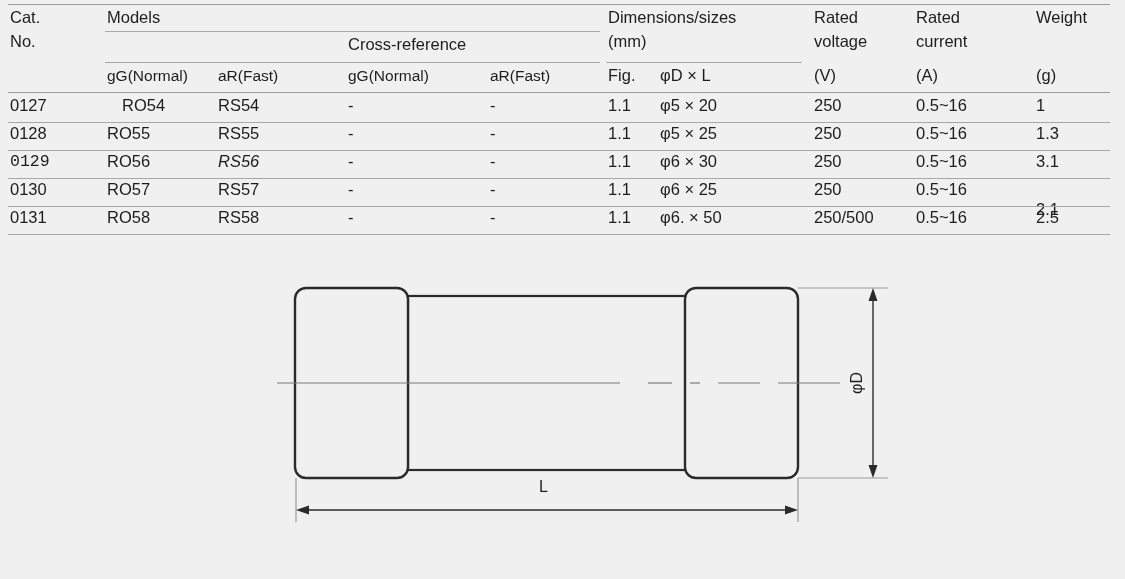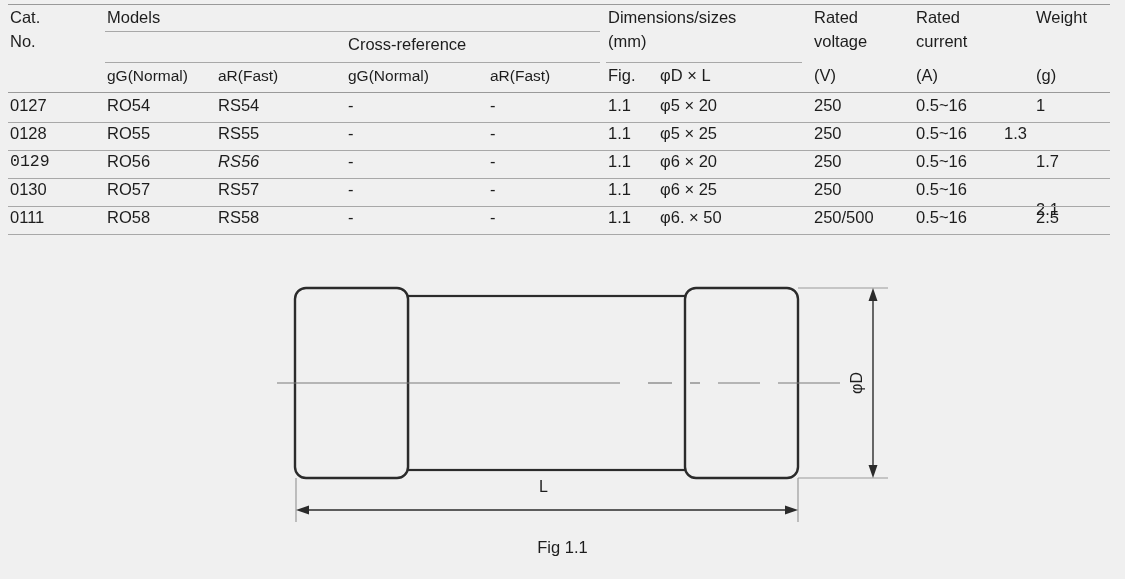--- a/index.html
+++ b/index.html
@@ -102,64 +102,64 @@
   <div class="cell" style="left:916px; top:32px;">current</div>
   <div class="cell" style="left:916px; top:66px;">(A)</div>
 
   <div class="cell" style="left:1036px; top:8px;">Weight</div>
   <div class="cell" style="left:1036px; top:66px;">(g)</div>
 
   <div class="rule strong" style="left:8px; top:92px; width:1102px;"></div>
 
   <div id="rows-host">
       <div class="cell" style="left: 10px; top: 96px;">0127</div>
-      <div class="cell" style="left: 107px; top: 96px;">RO54</div>
+      <div class="cell" style="left: 122px; top: 96px;">RO54</div>
       <div class="cell" style="left: 218px; top: 96px;">RS54</div>
       <div class="cell" style="left: 348px; top: 96px;">-</div>
       <div class="cell" style="left: 490px; top: 96px;">-</div>
       <div class="cell" style="left: 608px; top: 96px;">1.1</div>
       <div class="cell" style="left: 660px; top: 96px;">φ5 × 20</div>
       <div class="cell" style="left: 814px; top: 96px;">250</div>
       <div class="cell" style="left: 916px; top: 96px;">0.5~16</div>
       <div class="cell" style="left: 1036px; top: 96px;">1</div>
       <div class="rule" style="left: 8px; top: 122px; width: 1102px;"></div>
       <div class="cell" style="left: 10px; top: 124px;">0128</div>
       <div class="cell" style="left: 107px; top: 124px;">RO55</div>
       <div class="cell" style="left: 218px; top: 124px;">RS55</div>
       <div class="cell" style="left: 348px; top: 124px;">-</div>
       <div class="cell" style="left: 490px; top: 124px;">-</div>
       <div class="cell" style="left: 608px; top: 124px;">1.1</div>
       <div class="cell" style="left: 660px; top: 124px;">φ5 × 25</div>
       <div class="cell" style="left: 814px; top: 124px;">250</div>
       <div class="cell" style="left: 916px; top: 124px;">0.5~16</div>
-      <div class="cell" style="left: 1004px; top: 124px; text-align: right;">1.3</div>
+      <div class="cell" style="left: 1036px; top: 124px; text-align: right;">1.3</div>
       <div class="rule" style="left: 8px; top: 150px; width: 1102px;"></div>
       <div class="cell" style="left: 10px; top: 152px; font-family: Liberation Mono, monospace;">0129</div>
       <div class="cell" style="left: 107px; top: 152px;">RO56</div>
       <div class="cell" style="left: 218px; top: 152px; font-style: italic;">RS56</div>
       <div class="cell" style="left: 348px; top: 152px;">-</div>
       <div class="cell" style="left: 490px; top: 152px;">-</div>
       <div class="cell" style="left: 608px; top: 152px;">1.1</div>
-      <div class="cell" style="left: 660px; top: 152px;">φ6 × 20</div>
+      <div class="cell" style="left: 660px; top: 152px;">φ6 × 30</div>
       <div class="cell" style="left: 814px; top: 152px;">250</div>
       <div class="cell" style="left: 916px; top: 152px;">0.5~16</div>
-      <div class="cell" style="left: 1036px; top: 152px;">1.7</div>
+      <div class="cell" style="left: 1036px; top: 152px;">3.1</div>
       <div class="rule" style="left: 8px; top: 178px; width: 1102px;"></div>
       <div class="cell" style="left: 10px; top: 180px;">0130</div>
       <div class="cell" style="left: 107px; top: 180px;">RO57</div>
       <div class="cell" style="left: 218px; top: 180px;">RS57</div>
       <div class="cell" style="left: 348px; top: 180px;">-</div>
       <div class="cell" style="left: 490px; top: 180px;">-</div>
       <div class="cell" style="left: 608px; top: 180px;">1.1</div>
       <div class="cell" style="left: 660px; top: 180px; text-align: right;">φ6 × 25</div>
       <div class="cell" style="left: 814px; top: 180px;">250</div>
       <div class="cell" style="left: 916px; top: 180px;">0.5~16</div>
       <div class="cell" style="left: 1036px; top: 180px; margin-top: 20px;">2.1</div>
       <div class="rule" style="left: 8px; top: 206px; width: 1102px;"></div>
-      <div class="cell" style="left: 10px; top: 208px;">0111</div>
+      <div class="cell" style="left: 10px; top: 208px;">0131</div>
       <div class="cell" style="left: 107px; top: 208px;">RO58</div>
       <div class="cell" style="left: 218px; top: 208px;">RS58</div>
       <div class="cell" style="left: 348px; top: 208px;">-</div>
       <div class="cell" style="left: 490px; top: 208px;">-</div>
       <div class="cell" style="left: 608px; top: 208px;">1.1</div>
       <div class="cell" style="left: 660px; top: 208px;">φ6. × 50</div>
       <div class="cell" style="left: 814px; top: 208px;">250/500</div>
       <div class="cell" style="left: 916px; top: 208px;">0.5~16</div>
       <div class="cell" style="left: 1036px; top: 208px;">2.5</div>
       <div class="rule" style="left: 8px; top: 234px; width: 1102px;"></div>
@@ -194,14 +194,13 @@
 
     <line x1="302" y1="260" x2="792" y2="260" stroke="#2b2b2b" stroke-width="1.4"></line>
     <polygon points="296,260 309,255.5 309,264.5" fill="#2b2b2b"></polygon>
     <polygon points="798,260 785,255.5 785,264.5" fill="#2b2b2b"></polygon>
   </svg>
 
   <div class="dim-label" style="left:539px; top:228px;">L</div>
 
   <div class="dim-label rot" style="left:846px; top:124px;">φD</div>
 
-  <div class="fig-caption">Fig 1.1</div>
 </div>
 
 </body></html>

